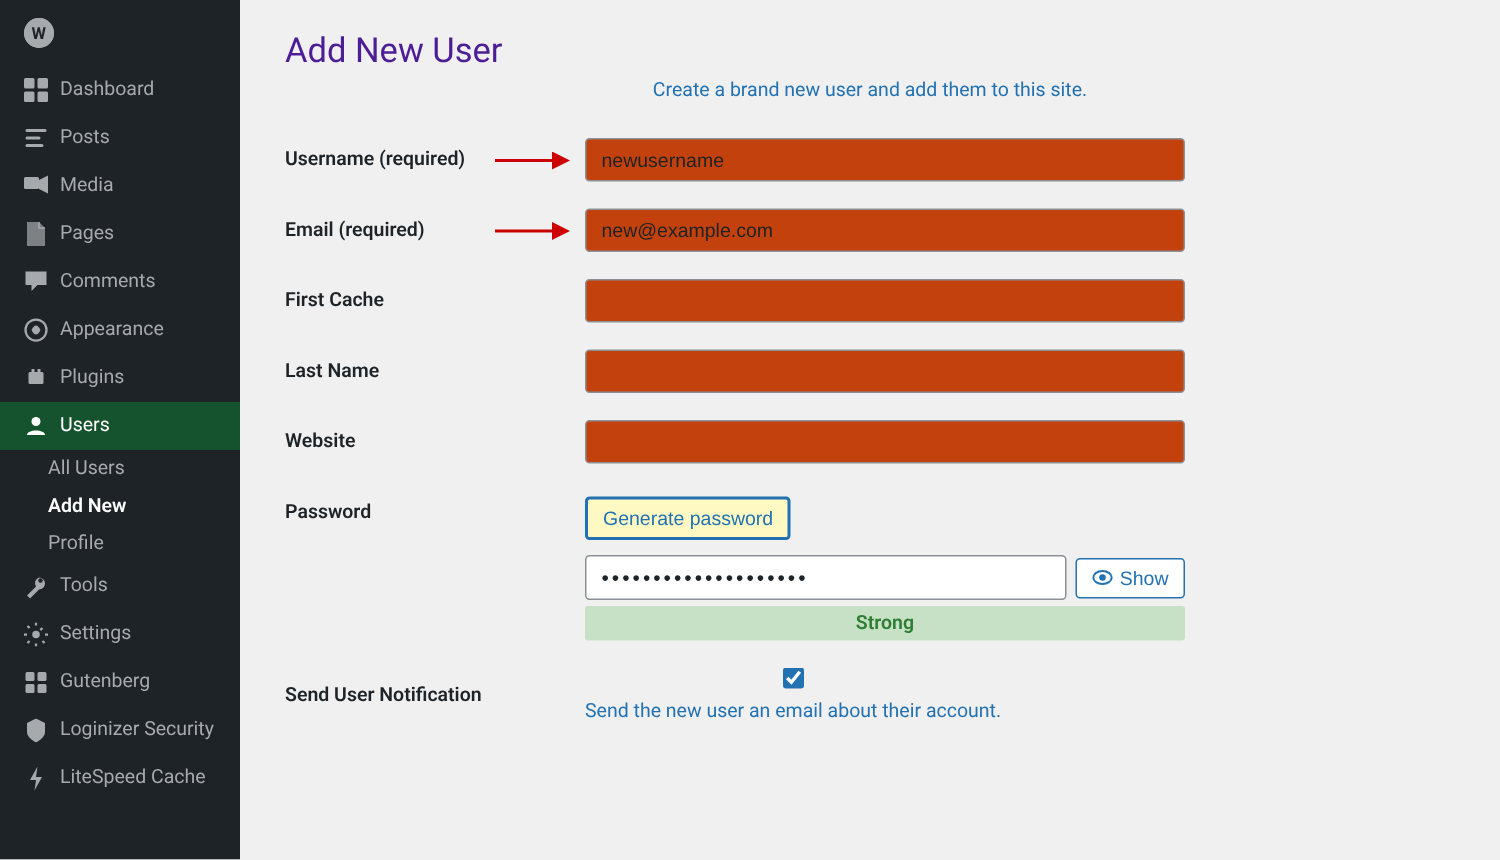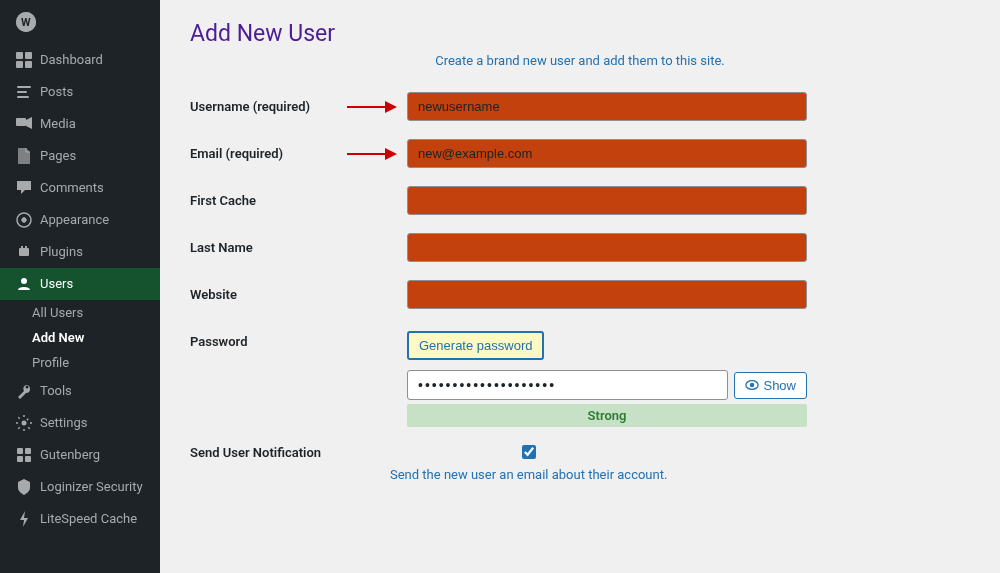--- a/index.html
+++ b/index.html
@@ -75,21 +75,20 @@
     .page-subtitle {
       color: #2271b1;
       font-size: 13px;
       margin-bottom: 24px;
       text-align: center;
     }
     .form-row {
       display: flex;
       align-items: flex-start;
       margin-bottom: 18px;
-      gap: 17px;
     }
     .form-label {
       width: 200px;
       flex-shrink: 0;
       padding-top: 7px;
       font-weight: 600;
       color: #1d2327;
       font-size: 13px;
     }
     .form-control {
@@ -158,20 +157,21 @@
       padding: 4px;
       color: #2e7d32;
       font-size: 13px;
       font-weight: 600;
       border-radius: 2px;
     }
 
     
     .notification-row {
       display: flex;
+      align-items: center;
       margin-top: 10px;
     }
     .notification-label {
       width: 200px;
       flex-shrink: 0;
       font-weight: 600;
       color: #1d2327;
       font-size: 13px;
     }
     .notification-check {

